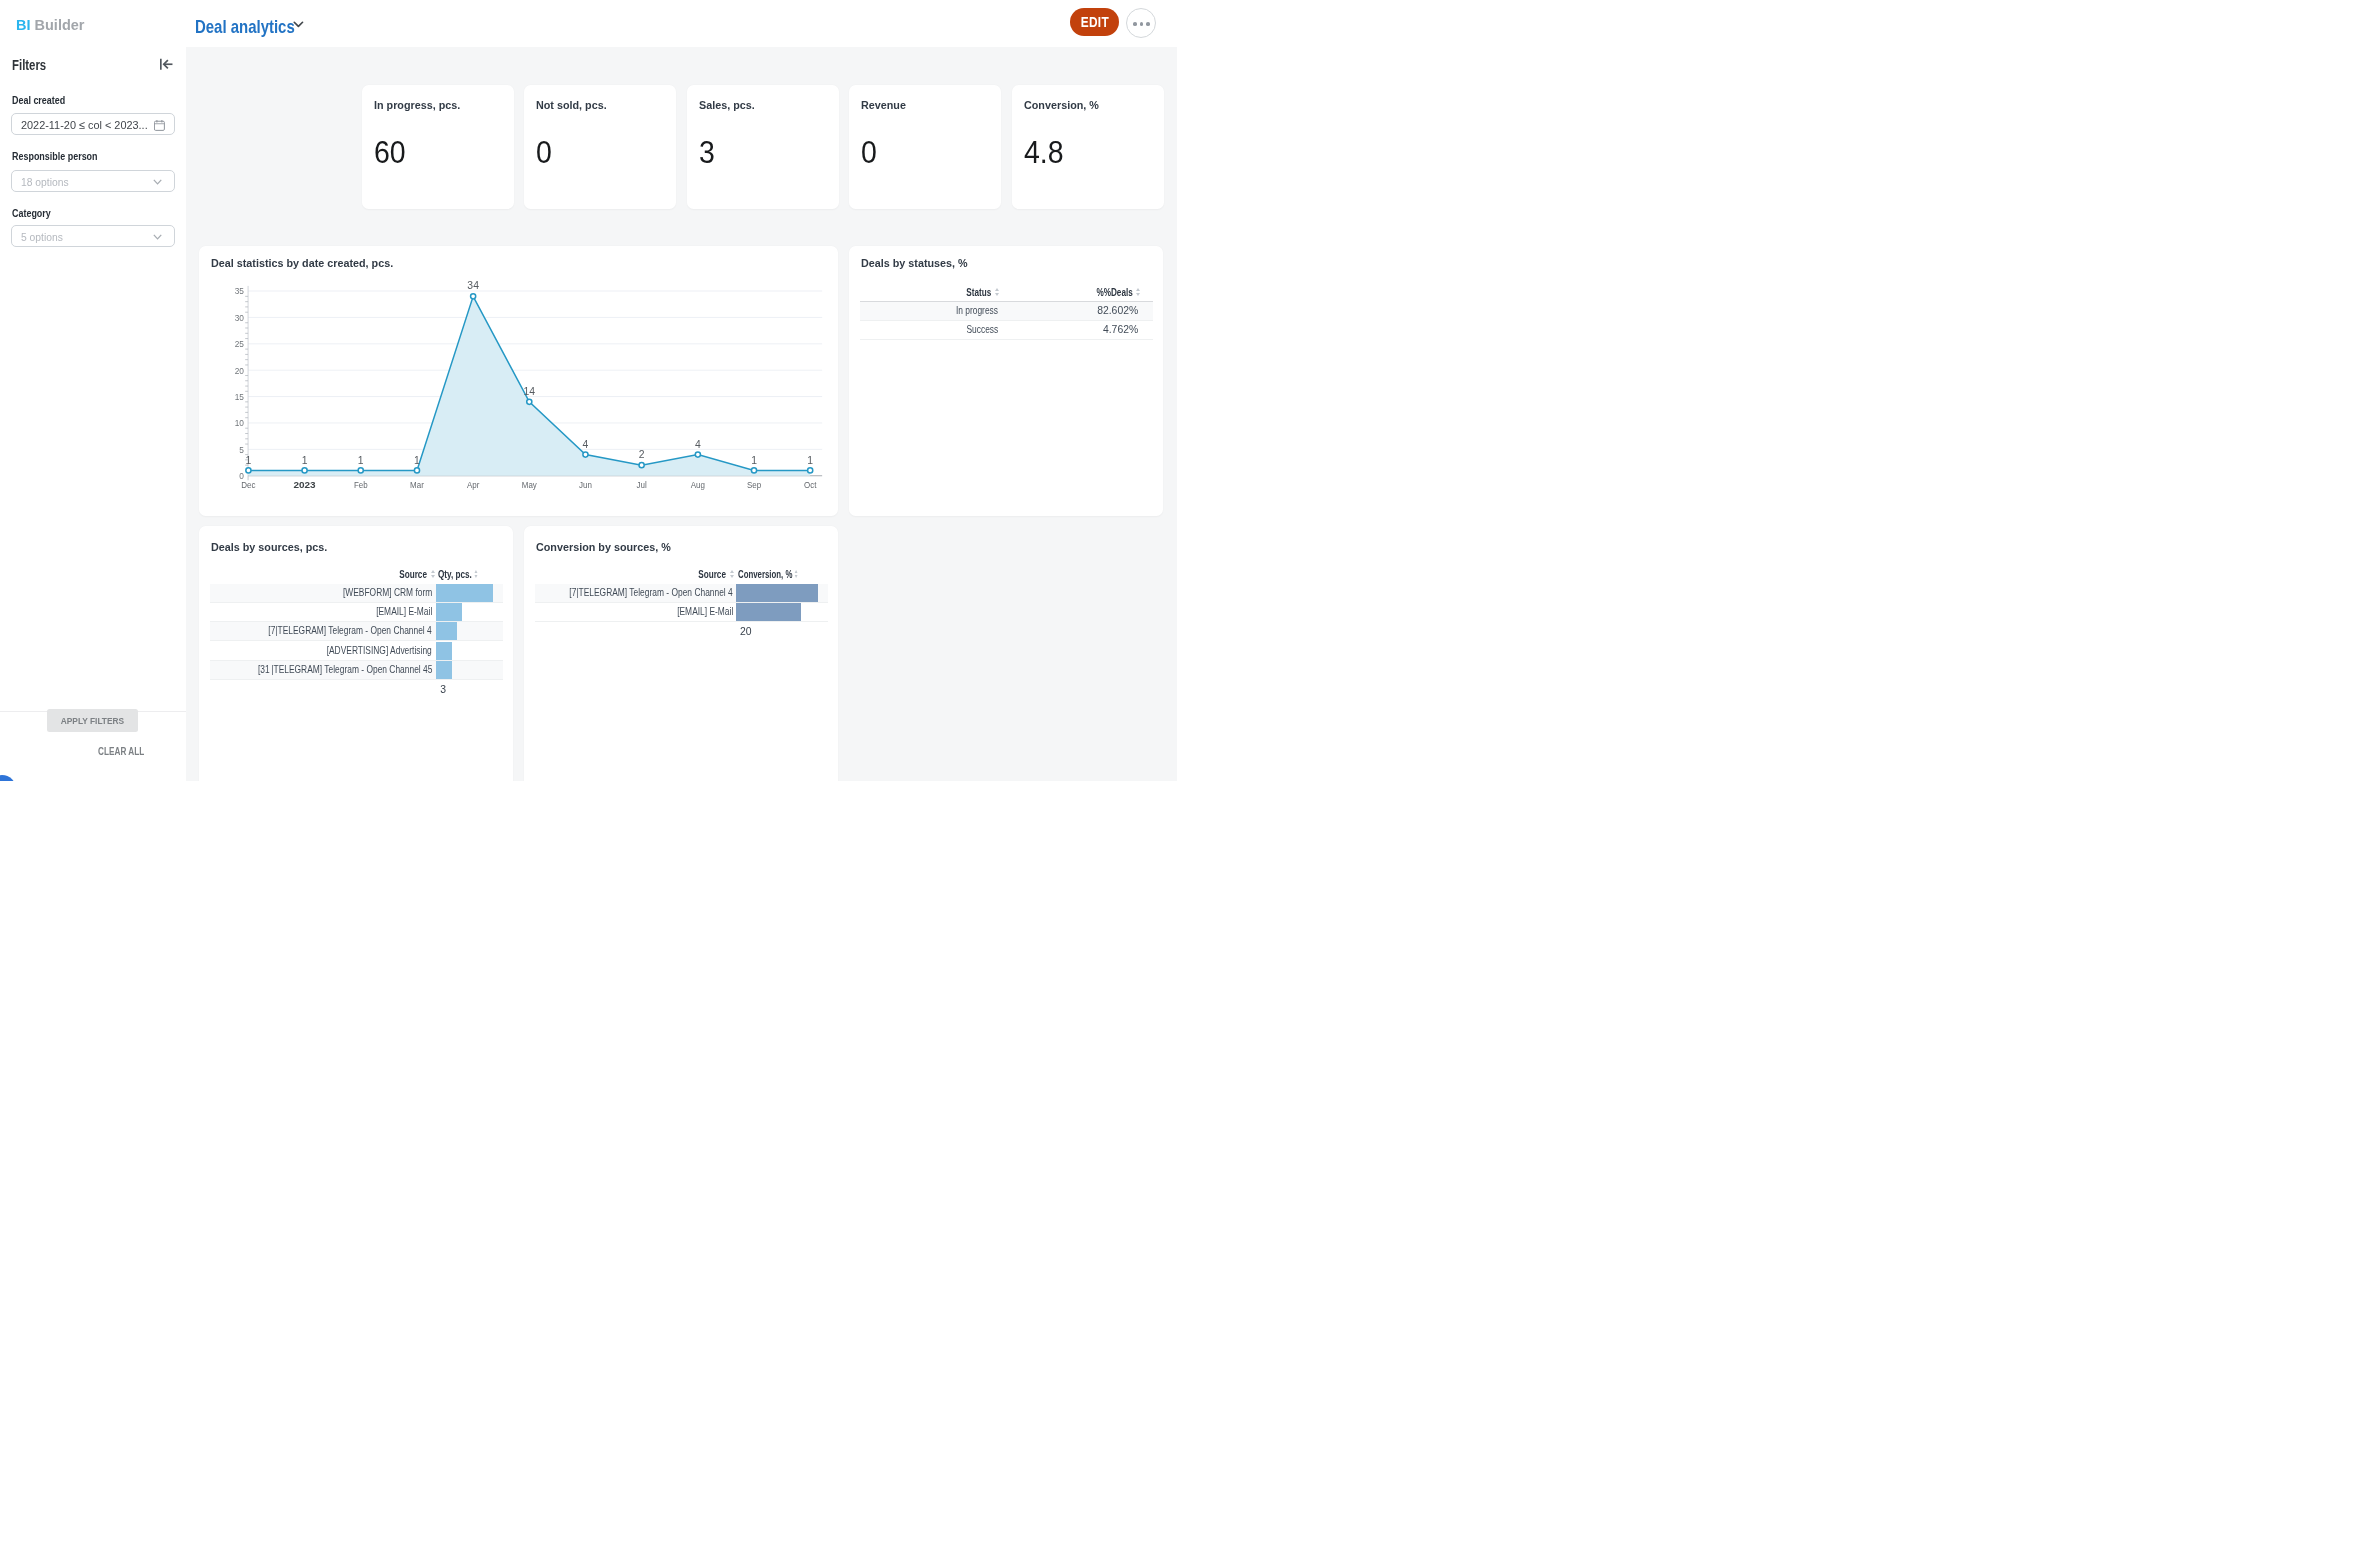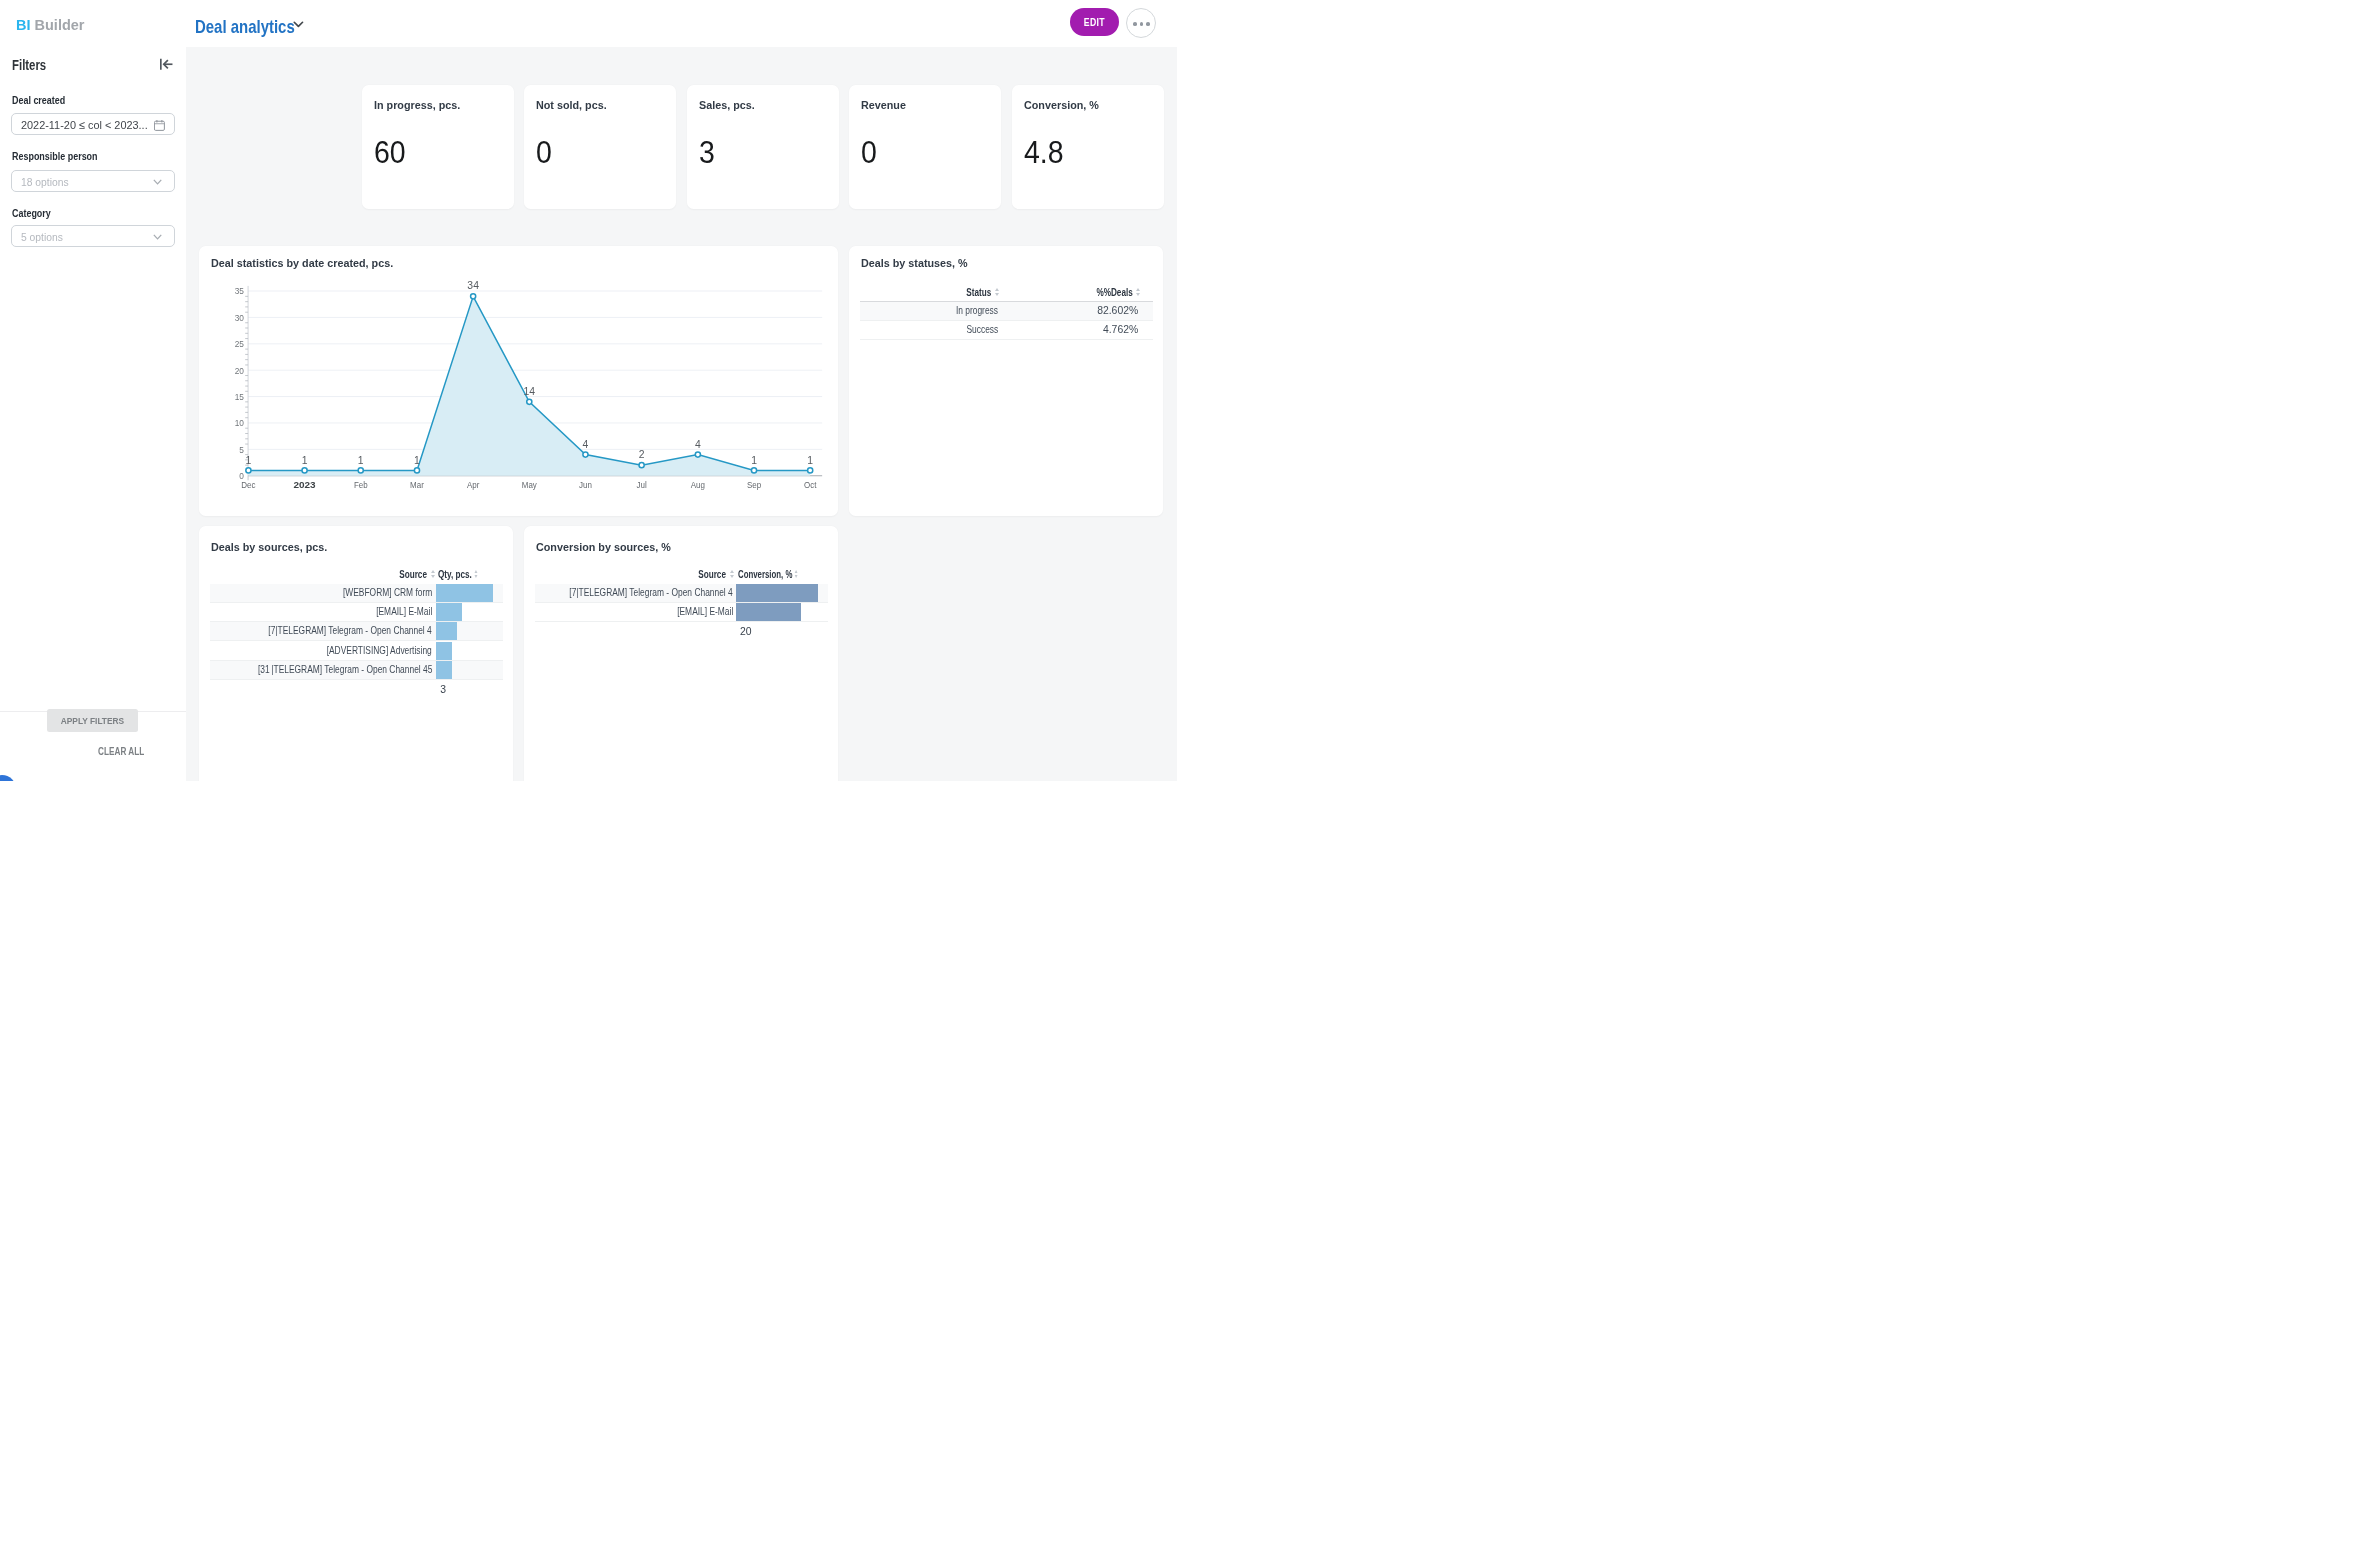--- a/index.html
+++ b/index.html
@@ -6,21 +6,21 @@
 body{font-family:"Liberation Sans",sans-serif;background:#fff;position:relative;}
 .abs{position:absolute;}
 .sx{display:inline-block;transform-origin:0 50%;white-space:nowrap;}
 .sxr{display:inline-block;transform-origin:100% 50%;white-space:nowrap;}
 
 #header{position:absolute;left:0;top:0;width:1177px;height:47px;background:#fff;z-index:5;}
 #logo{position:absolute;left:16px;top:16.6px;font-size:14.5px;font-weight:bold;color:#2ab5ee;}
 #logo span{color:#a2a6ab;}
 #ptitle{position:absolute;left:195px;top:16px;font-size:19px;font-weight:bold;color:#2273c4;}
 #tchev{position:absolute;left:293px;top:21px;}
-#editbtn{position:absolute;left:1070px;top:8.3px;width:49px;height:28px;border-radius:14px;background:#a21caf;color:#fff;font-size:11px;font-weight:bold;letter-spacing:0.4px;text-align:center;line-height:28px;}
+#editbtn{position:absolute;left:1070px;top:8.3px;width:49px;height:28px;border-radius:14px;background:#c2410c;color:#fff;font-size:15px;font-weight:bold;letter-spacing:0.4px;text-align:center;line-height:28px;}
 #menubtn{position:absolute;left:1126px;top:8.3px;width:30px;height:30px;border-radius:50%;border:0.8px solid #d4d8db;background:#fff;}
 #menubtn i{position:absolute;top:13px;width:3.7px;height:3.7px;border-radius:50%;background:#9298a0;}
 #menubtn i.d1{left:6.2px;}#menubtn i.d2{left:12.8px;}#menubtn i.d3{left:19.4px;}
 
 #sidebar{position:absolute;left:0;top:47px;width:186px;height:735px;background:#fff;z-index:4;}
 #fhead{position:absolute;left:11.6px;top:9.1px;font-size:15px;font-weight:bold;color:#2e3338;}
 #fhead .sx{transform:scaleX(.76);}
 #collapse{position:absolute;left:160px;top:10.8px;}
 .flabel{position:absolute;left:11.6px;font-size:11.2px;font-weight:bold;color:#262d35;}
 .flabel .sx{transform:scaleX(.8);}

